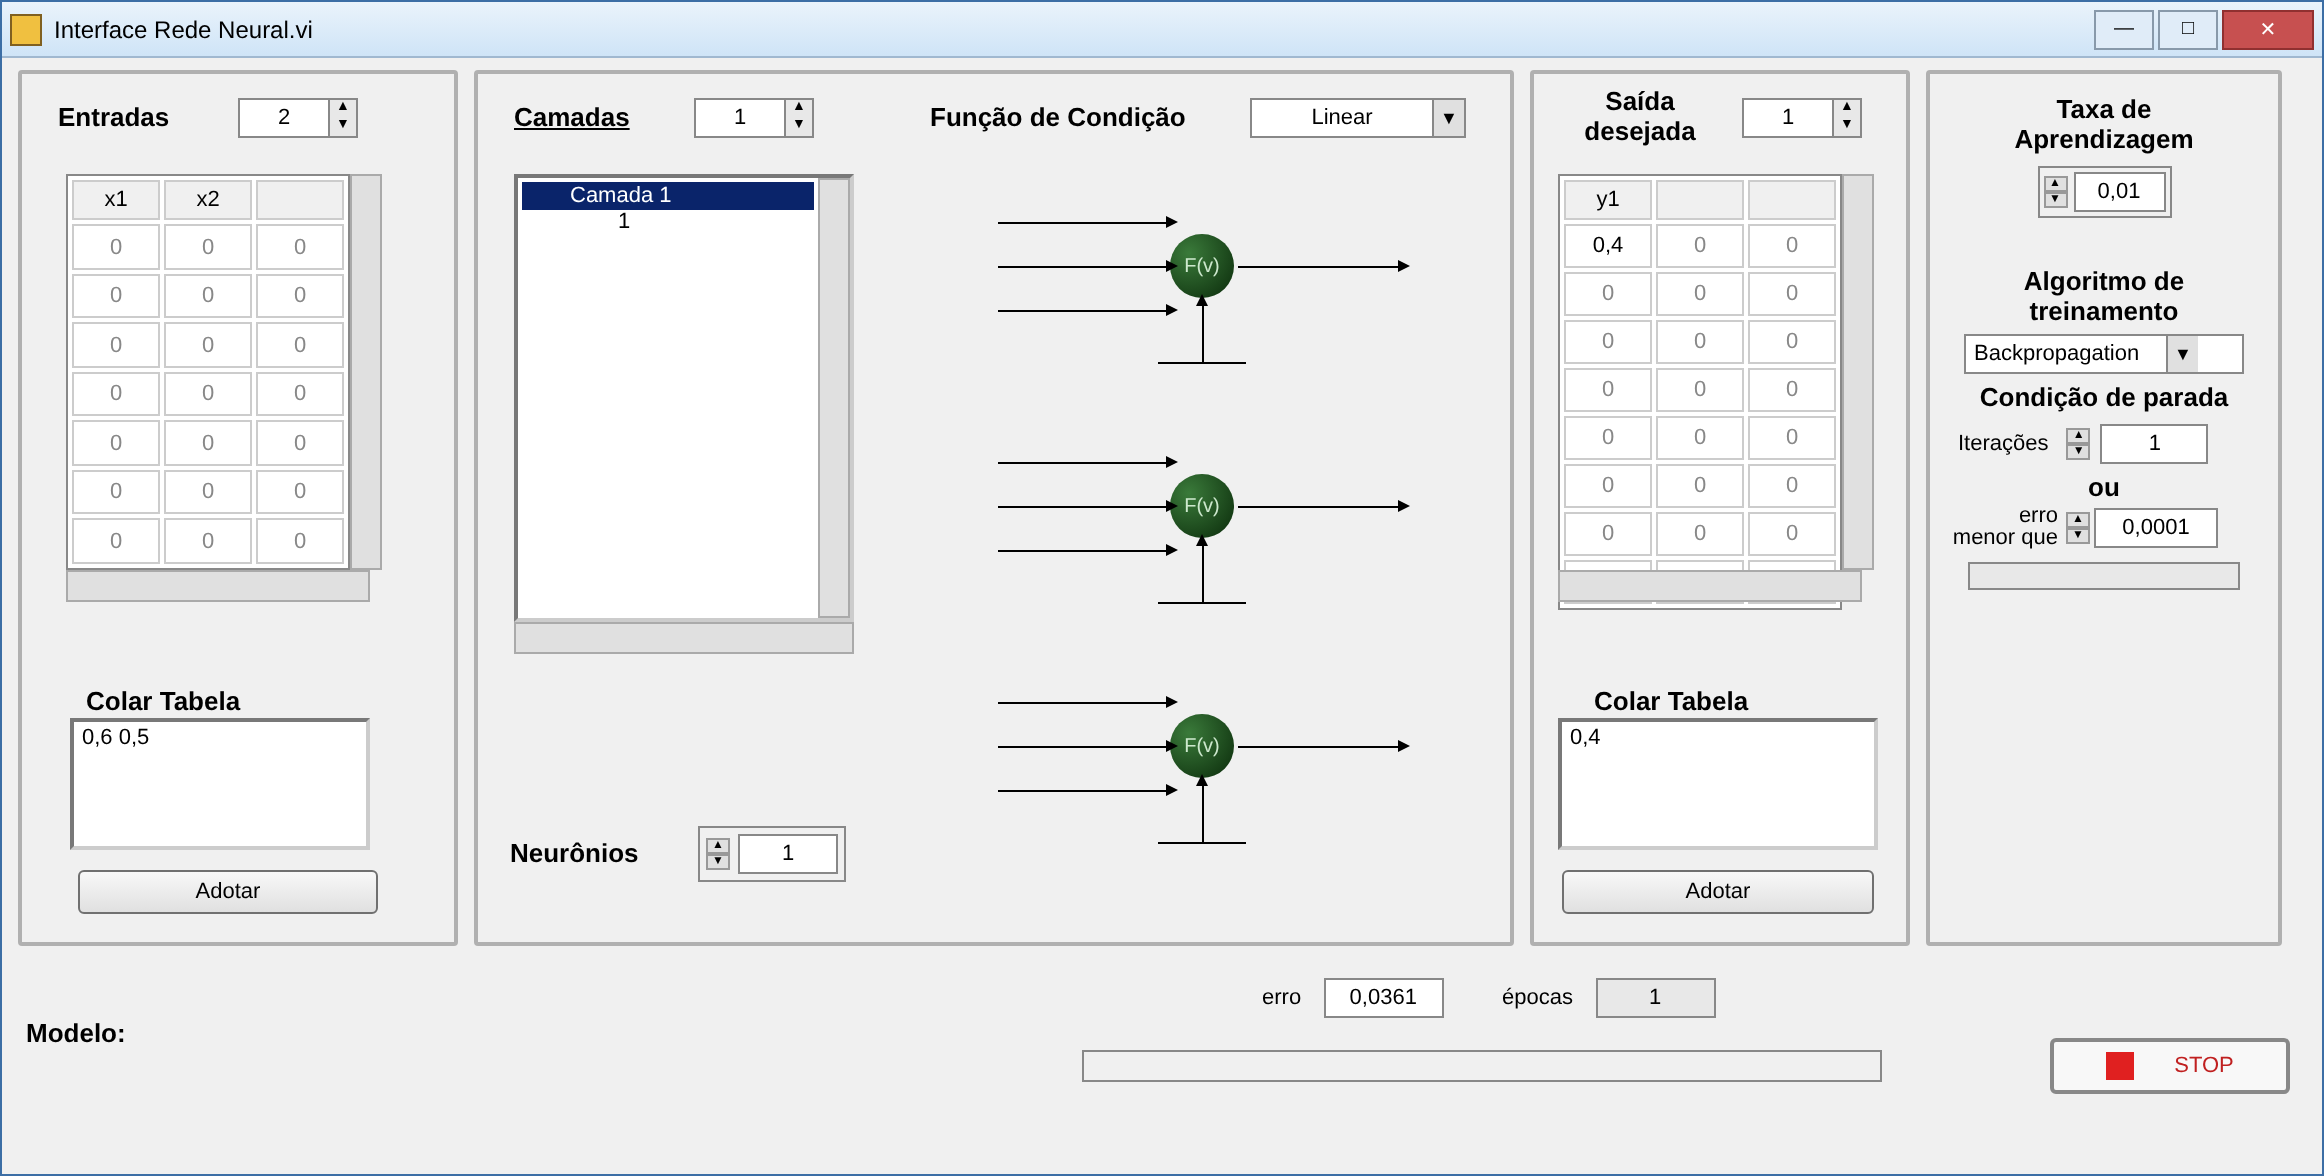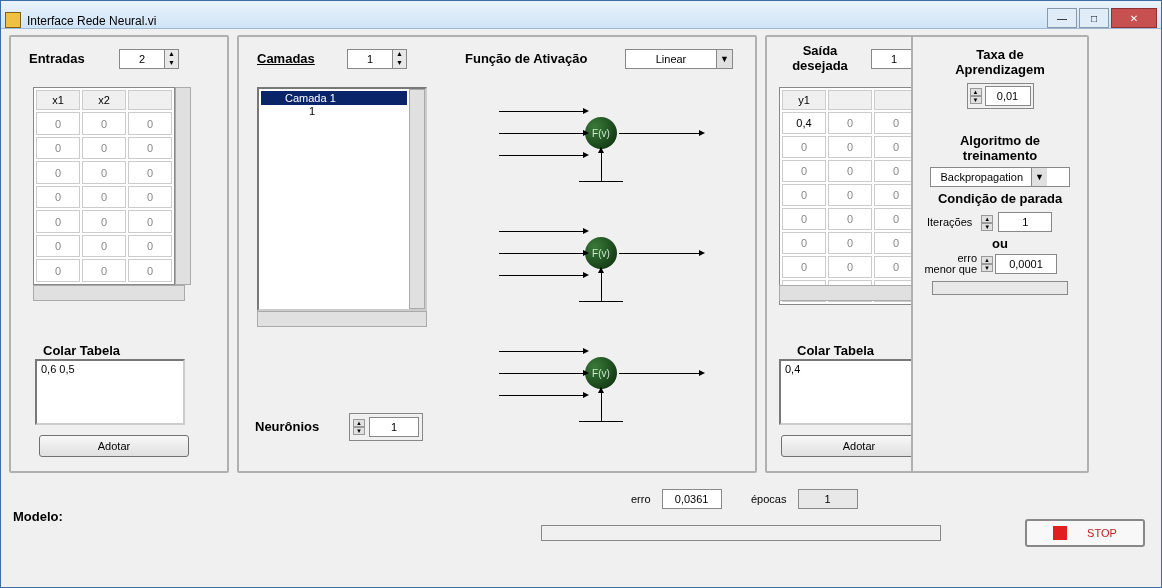--- a/index.html
+++ b/index.html
@@ -1,18 +1,18 @@
 <!DOCTYPE html>
 <html><head>
 <meta charset="utf-8">
 <style>
   * { box-sizing: border-box; font-family: Tahoma, Arial, sans-serif; font-size: 11px; }
   body { margin: 0; background: #d4d0c8; width: 1162px; height: 588px; overflow: hidden; }
   .window { width: 1162px; height: 588px; border: 1px solid #3c6ea5; background: #f0f0f0; display: flex; flex-direction: column; }
-  .titlebar { height: 28px; background: linear-gradient(#eaf3fb, #cfe4f7); display: flex; align-items: flex-end; padding: 0 4px; border-bottom: 1px solid #a0b8d0; }
+  .titlebar { height: 28px; background: linear-gradient(#eaf3fb, #cfe4f7); display: flex; align-items: center; padding: 0 4px; border-bottom: 1px solid #a0b8d0; }
   .titlebar-icon { width: 16px; height: 16px; background: #f0c040; border: 1px solid #806020; margin-right: 6px; }
   .titlebar-text { flex: 1; font-size: 12px; color: #000; }
   .titlebar-btns { display: flex; }
   .tb-btn { width: 30px; height: 20px; margin-left: 2px; border: 1px solid #8899aa; background: #e0ecf8; display: flex; align-items: center; justify-content: center; font-size: 10px; cursor: pointer; }
   .tb-close { background: #c75050; color: #fff; width: 46px; border-color: #903030; }
   .main { flex: 1; padding: 8px 10px; position: relative; }
   .panel { position: absolute; border: 2px solid #b0b0b0; background: #f0f0f0; border-radius: 2px; }
   .lbl { font-weight: bold; font-size: 13px; }
   .spinner { display: inline-flex; border: 1px solid #888; background: #fff; }
   .spinner-btns { width: 14px; display: flex; flex-direction: column; }
@@ -131,21 +131,21 @@
     <div class="panel" style="left:236px; top:6px; width:520px; height:438px;">
       <div style="position:absolute; left:18px; top:14px;text-decoration:underline;" class="lbl">Camadas</div>
       <div class="spinner" style="position:absolute; left:108px; top:12px;">
         <div class="spinner-val">1</div>
         <div class="spinner-btns">
             <div class="sbtn">▲</div>
             <div class="sbtn">▼</div>
           </div>
       </div>
 
-      <div style="position:absolute; left:226px; top:14px;" class="lbl">Função de Ativação</div>
+      <div style="position:absolute; left:226px; top:14px;" class="lbl">Função de Condição</div>
       <div class="combo" style="position:absolute; left:386px; top:12px;">
         <div class="combo-val">Linear</div>
         <div class="combo-arr">▼</div>
       </div>
 
       <div class="tree" style="position:absolute; left:18px; top:50px;">
         <div class="tree-body">
           <span class="tree-sel">Camada 1</span>
           <div class="tree-child">1</div>
         </div>
@@ -256,42 +256,42 @@
           </table>
         <div class="scroll-v" style="height:198px;"></div>
       </div>
       <div class="scroll-h" style="position:absolute; left:12px; top:248px; width:152px;"></div>
 
       <div style="position:absolute; left:30px; top:306px;" class="lbl">Colar Tabela</div>
       <textarea class="textarea" style="position: absolute; left: 12px; top: 322px; width: 160px;">0,4</textarea>
       <div class="btn" style="position:absolute; left:14px; top:398px; width:156px;">Adotar</div>
     </div>
 
-    <div class="panel" style="left:910px; top:6px; width:178px; height:438px;">
+    <div class="panel" style="left:962px; top:6px; width:178px; height:438px;">
       <div style="text-align:center; margin-top:10px;">
         <div class="lbl">Taxa de</div>
         <div class="lbl">Aprendizagem</div>
       </div>
       <div style="text-align:center; margin-top:6px;">
         <span style="border:1px solid #888; padding:2px; display:inline-flex; align-items:center;">
           <span class="vspin">
               <div>▲</div>
               <div>▼</div>
             </span>
           <span class="field" style="width:46px; margin-left:3px;">0,01</span>
         </span>
       </div>
 
       <div style="text-align:center; margin-top:24px;">
         <div class="lbl">Algoritmo de</div>
         <div class="lbl">treinamento</div>
       </div>
       <div style="text-align:center; margin-top:4px;">
         <div class="combo" style="width:140px;">
-          <div class="combo-val" style="width:100px; text-align:right; padding-left:4px;">Backpropagation</div>
+          <div class="combo-val" style="width:100px; text-align:left; padding-left:4px;">Backpropagation</div>
           <div class="combo-arr">▼</div>
         </div>
       </div>
 
       <div style="text-align:center; margin-top:4px;" class="lbl">Condição de parada</div>
       <div style="margin:6px 0 0 14px;">
         <span>Iterações</span>
         <span class="vspin" style="margin-left:6px;">
             <div>▲</div>
             <div>▼</div>

